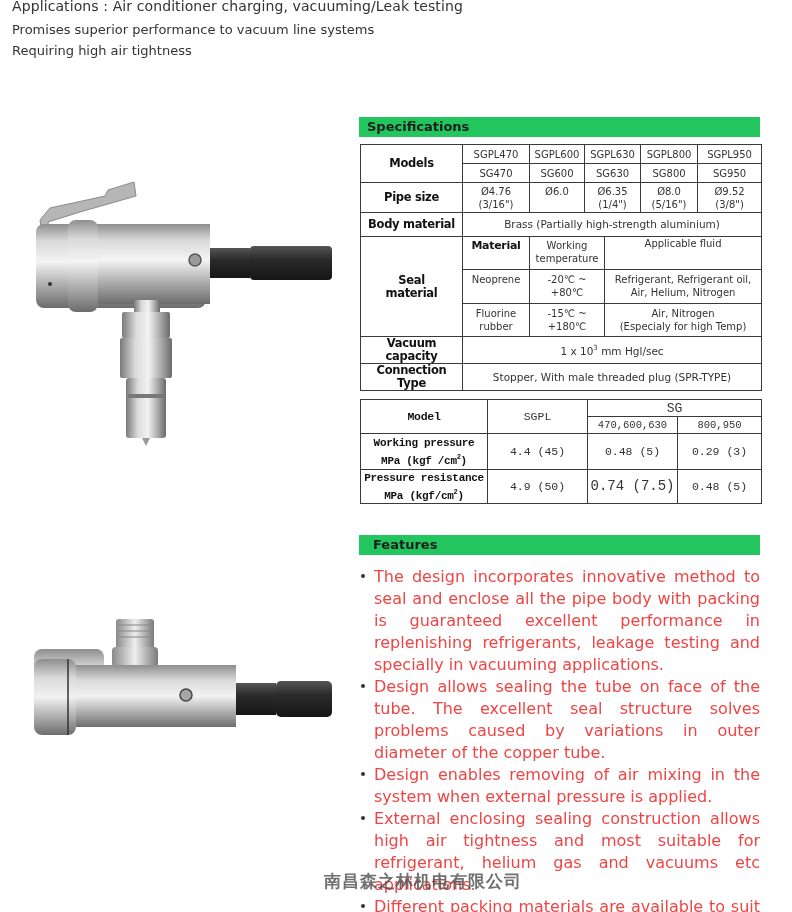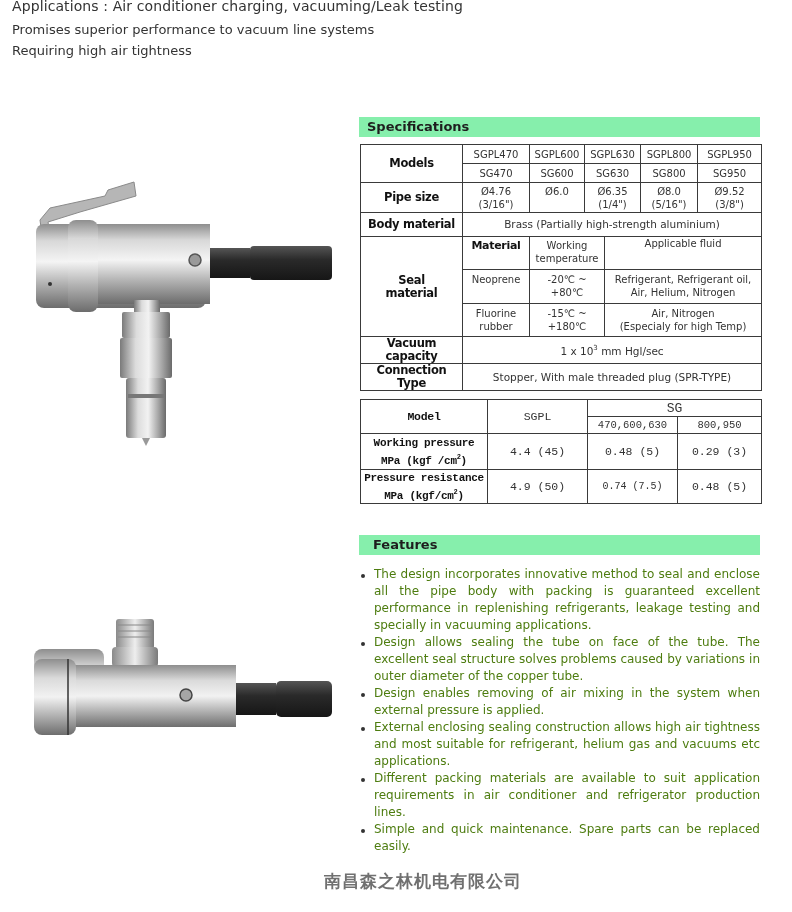--- a/index.html
+++ b/index.html
@@ -9,37 +9,37 @@
   .intro { position: absolute; left: 12px; top: -4px; }
   .intro .app { font-size: 14px; color: #333; letter-spacing: 0.1px; line-height: 20px; }
   .intro .line { font-size: 13px; color: #333; line-height: 21px; }
   .intro .line1 { margin-top: 3px; }
 
   .photo { position: absolute; }
   .photo svg { display: block; }
 
   .section-bar {
     position: absolute; left: 359px; width: 401px; height: 20px;
-    background: #86efac; font-weight: bold; font-size: 13px;
+    background: #22c55e; font-weight: bold; font-size: 13px;
     color: #1e1e1e; line-height: 20px; padding-left: 8px;
   }
 
   table.grid { position: absolute; border-collapse: collapse; table-layout: fixed; }
   table.grid td {
     border: 1px solid #3a3a3a; text-align: center; vertical-align: middle;
     font-size: 10px; color: #333; line-height: 13px; padding: 0 2px;
   }
   table.grid td.lbl { font-weight: bold; font-size: 11.5px; color: #111; letter-spacing: -0.3px; }
   table.grid td.sublbl { font-weight: bold; font-size: 11px; color: #111; letter-spacing: -0.3px; }
 
   .features { position: absolute; left: 358px; top: 566px; width: 402px; }
   .features ul { list-style: none; }
   .features li {
-    position: relative; padding-left: 16px; font-size: 12px; line-height: 17px;
-    color: #4d7c0f; text-align: justify; text-align-last: left;
+    position: relative; padding-left: 16px; font-size: 16px; line-height: 22px;
+    color: #ef4444; text-align: justify; text-align-last: left;
   }
   .features li::before {
     content: ""; position: absolute; left: 3px; top: 8px; width: 4px; height: 4px;
     border-radius: 50%; background: #333;
   }
 
   .watermark {
     position: absolute; left: 324px; top: 870px; font-weight: bold; font-size: 17px;
     color: rgba(80,80,80,0.82); letter-spacing: 1px; line-height: 22px;
   }
@@ -257,21 +257,21 @@
     <td style="font-size:11.5px">4.4 (45)</td>
     <td style="font-size:11.5px">0.48 (5)</td>
     <td style="font-size:11.5px">0.29 (3)</td>
   </tr>
   <tr style="height:34px">
     <td class="sublbl" style="line-height:14px">
           <div>Pressure resistance</div>
           <div><span>MPa (kgf/cm</span><sup style="font-size:7px">2</sup><span>)</span></div>
         </td>
     <td style="font-size:11.5px">4.9 (50)</td>
-    <td style="font-size:10px">0.74 (7.5)</td>
+    <td style="font-size:14px">0.74 (7.5)</td>
     <td style="font-size:11.5px">0.48 (5)</td>
   </tr>
 </tbody>
   </table>
 
 <div class="section-bar" style="top:535px; padding-left:14px;">Features</div>
 
 <div class="features">
   <ul>
     <li>The design incorporates innovative method to seal and enclose all the pipe body with packing is guaranteed excellent performance in replenishing refrigerants, leakage testing and specially in vacuuming applications.</li>

